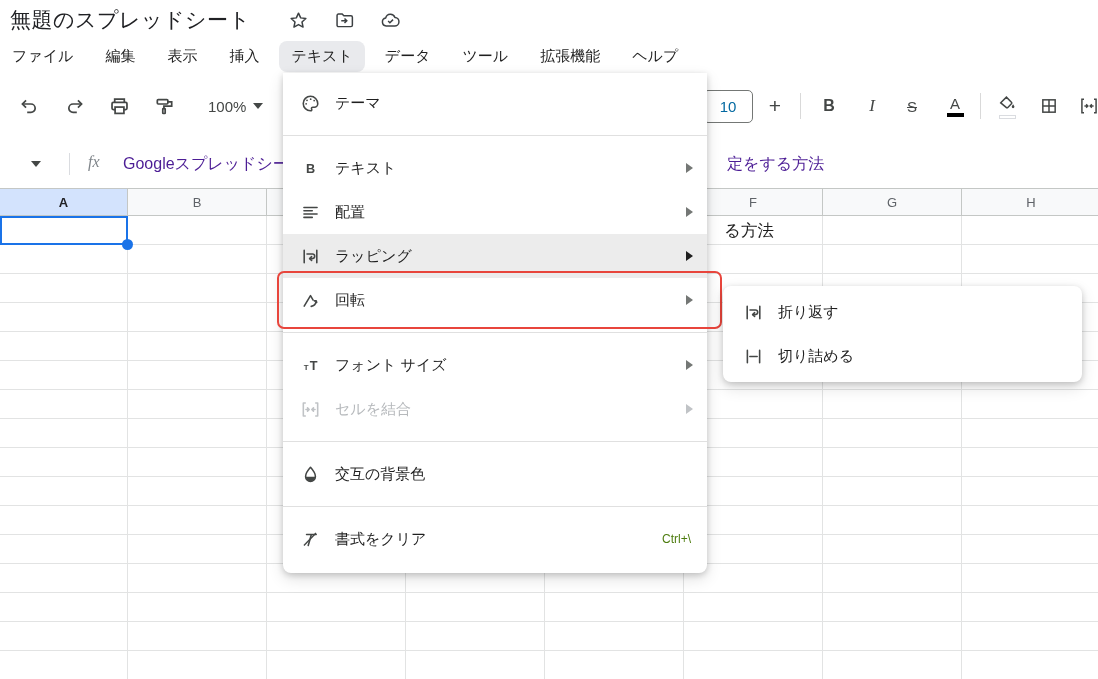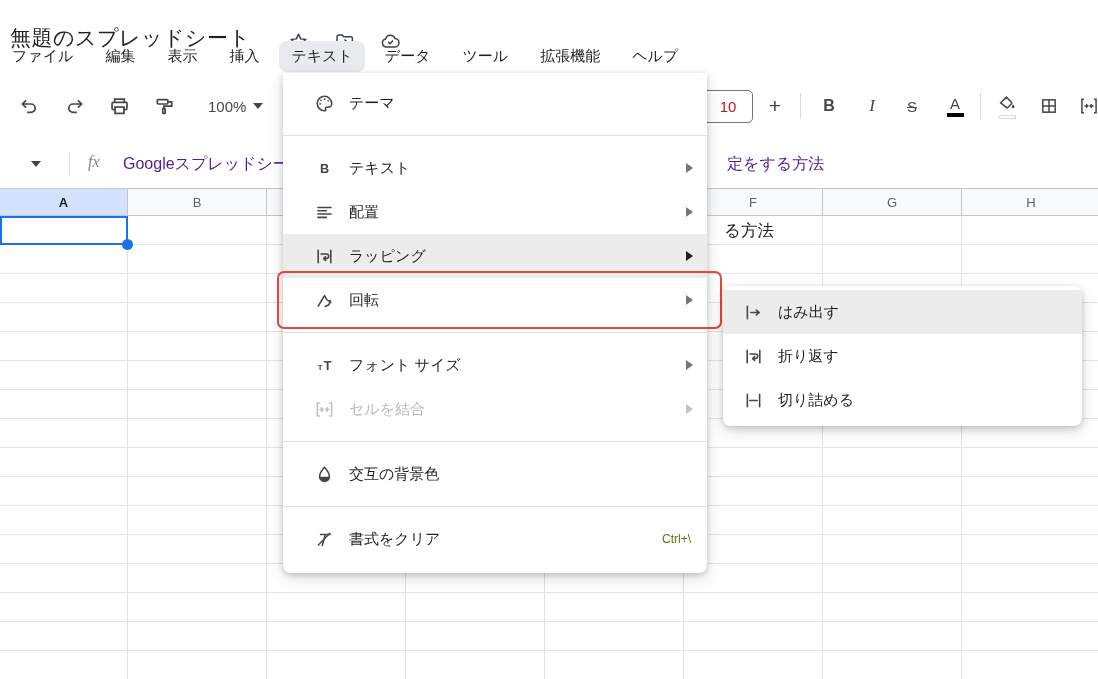--- a/index.html
+++ b/index.html
@@ -1,39 +1,39 @@
 <!DOCTYPE html>
 <html><head>
 <meta charset="utf-8">
 <style>
   html,body{margin:0;padding:0;background:#fff;}
   .app{position:relative;width:1098px;height:679px;overflow:hidden;background:#fff;
        font-family:"Liberation Sans",sans-serif;color:#1f1f1f;-webkit-font-smoothing:antialiased;}
 
   
-  .titlebar{position:absolute;left:0;top:0;width:100%;height:40px;display:flex;align-items:flex-end;margin-top:12px;}
+  .titlebar{position:absolute;left:0;top:0;width:100%;height:40px;display:flex;align-items:center;}
   .doc-title{margin-left:10px;font-size:21px;color:#202124;letter-spacing:.5px;white-space:nowrap;}
   .title-icons{display:flex;align-items:center;margin-left:38px;gap:25px;}
   .title-icons .ticon{width:21px;height:21px;color:#3c4043;display:flex;align-items:center;justify-content:center;cursor:pointer;}
   .ticon svg{width:21px;height:21px;}
 
   
   .menubar{position:absolute;left:0;top:39px;width:100%;height:34px;display:flex;align-items:center;}
   .mb-item{font-size:15px;color:#1f1f1f;padding:6px 12px;margin-right:8px;border-radius:8px;cursor:pointer;white-space:nowrap;}
   .mb-item.active{background:#e9eaed;}
 
   
   .toolbar{position:absolute;left:0;top:75px;width:100%;height:62px;display:flex;align-items:center;}
   .tb-left{display:flex;align-items:center;padding-left:16px;gap:19px;}
   .tb-btn{min-width:26px;height:26px;display:flex;align-items:center;justify-content:center;color:#444746;cursor:pointer;}
   .tb-btn svg{width:23px;height:23px;}
   .zoom-ctl{display:flex;align-items:center;margin-left:12px;gap:7px;font-size:15px;color:#444746;cursor:pointer;}
   .caret{width:0;height:0;border-left:5px solid transparent;border-right:5px solid transparent;border-top:6px solid #444746;}
   .tb-right{position:absolute;left:703px;top:0;height:62px;display:flex;align-items:center;}
-  .fontsize-box{width:48px;height:31px;border:1px solid #747775;border-radius:5px;display:flex;align-items:center;justify-content:center;font-size:15px;color:#b91c1c;cursor:text;}
+  .fontsize-box{width:48px;height:31px;border:1px solid #747775;border-radius:5px;display:flex;align-items:center;justify-content:center;font-size:15px;color:#0369a1;cursor:text;}
   .plus-btn{width:26px;height:26px;margin-left:9px;display:flex;align-items:center;justify-content:center;font-size:21px;color:#444746;cursor:pointer;}
   .vsep{width:1px;height:26px;background:#d9d9d9;margin-left:12px;}
   .fmt-btn{width:26px;height:26px;display:flex;flex-direction:column;align-items:center;justify-content:center;color:#444746;cursor:pointer;}
   .b-bold{font-weight:700;font-size:16px;margin-left:15px;}
   .b-italic{font-style:italic;font-family:"Liberation Serif",serif;font-size:17px;margin-left:17px;}
   .b-strike{font-size:15px;text-decoration:line-through;margin-left:14px;}
   .b-color{margin-left:17px;}
   .b-color .glyph{font-size:15px;line-height:15px;}
   .color-bar{width:17px;height:4px;margin-top:2px;}
   .b-fill{margin-left:13px;}
@@ -63,21 +63,21 @@
   .grow{position:absolute;left:0;width:1098px;height:29px;border-bottom:1px solid #e2e3e3;box-sizing:border-box;}
   .cell-text{position:absolute;top:0;height:29px;line-height:29px;font-size:16.5px;color:#1f1f1f;white-space:nowrap;z-index:2;}
   .ct-left{left:3px;}
   .ct-right{left:724px;}
   .sel-box{position:absolute;left:0;top:0;width:128px;height:29px;border:2px solid #1a73e8;box-sizing:border-box;z-index:3;cursor:cell;}
   .fill-handle{position:absolute;left:122px;top:23px;width:11px;height:11px;border-radius:50%;background:#1a73e8;z-index:4;}
 
   
   .menu-panel{position:absolute;left:283px;top:73px;width:424px;padding:8px 0 12px 0;background:#fff;border-radius:0 0 8px 8px;
               box-shadow:0 2px 6px rgba(0,0,0,.18),0 6px 16px rgba(0,0,0,.12);z-index:10;}
-  .menu-row{height:44px;display:flex;align-items:center;padding-left:29px;position:relative;cursor:pointer;font-size:15px;color:#1f1f1f;}
+  .menu-row{height:44px;display:flex;align-items:center;padding-left:15px;position:relative;cursor:pointer;font-size:15px;color:#1f1f1f;}
   .menu-row.hl{background:#ececec;}
   .menu-row.disabled{color:#b6b9bc;cursor:default;}
   .mi-icon{width:24px;height:24px;display:flex;align-items:center;justify-content:center;color:#444746;flex:none;}
   .menu-row.disabled .mi-icon{color:#c0c3c6;}
   .mi-icon svg{width:21px;height:21px;}
   .mi-label{margin-left:13px;white-space:nowrap;}
   .mi-arrow{position:absolute;right:14px;width:0;height:0;border-top:5px solid transparent;border-bottom:5px solid transparent;border-left:7px solid #747775;}
   .menu-row.hl .mi-arrow{border-left-color:#1f1f1f;}
   .menu-row.disabled .mi-arrow{border-left-color:#c0c3c6;}
   .mi-shortcut{position:absolute;right:16px;font-size:12px;color:#4d7c0f;}
@@ -343,29 +343,20 @@
           </svg>
         </span>
         <span class="mi-label">書式をクリア</span>
         <span class="mi-shortcut">Ctrl+\</span>
       </div>
     </div>
 
   <div class="red-box" style="border-color: rgb(232, 69, 60);"></div>
 
   <div class="submenu-panel" id="wrap-submenu">
-      <div class="menu-row hl">
-        <span class="mi-icon">
-          <svg viewBox="0 0 24 24">
-            <path d="M5 5v14" fill="none" stroke="currentColor" stroke-width="1.8" stroke-linejoin="round" stroke-linecap="round"></path>
-            <path d="M9 12h9.4M15.2 9.2l3.4 2.8-3.4 2.8" fill="none" stroke="currentColor" stroke-width="1.8" stroke-linejoin="round" stroke-linecap="round"></path>
-          </svg>
-        </span>
-        <span class="mi-label">はみ出す</span>
-      </div>
       <div class="menu-row">
         <span class="mi-icon">
           <svg viewBox="0 0 24 24">
             <path d="M4.8 4.8v14.4M19.2 4.8v14.4" fill="none" stroke="currentColor" stroke-width="1.8" stroke-linejoin="round" stroke-linecap="round"></path>
             <path d="M8 9.2h6.2a2.6 2.6 0 010 5.2h-2.7" fill="none" stroke="currentColor" stroke-width="1.8" stroke-linejoin="round" stroke-linecap="round"></path>
             <path d="M13.3 12.2l-2.3 2.2 2.3 2.2" fill="none" stroke="currentColor" stroke-width="1.8" stroke-linejoin="round" stroke-linecap="round"></path>
           </svg>
         </span>
         <span class="mi-label">折り返す</span>
       </div>

